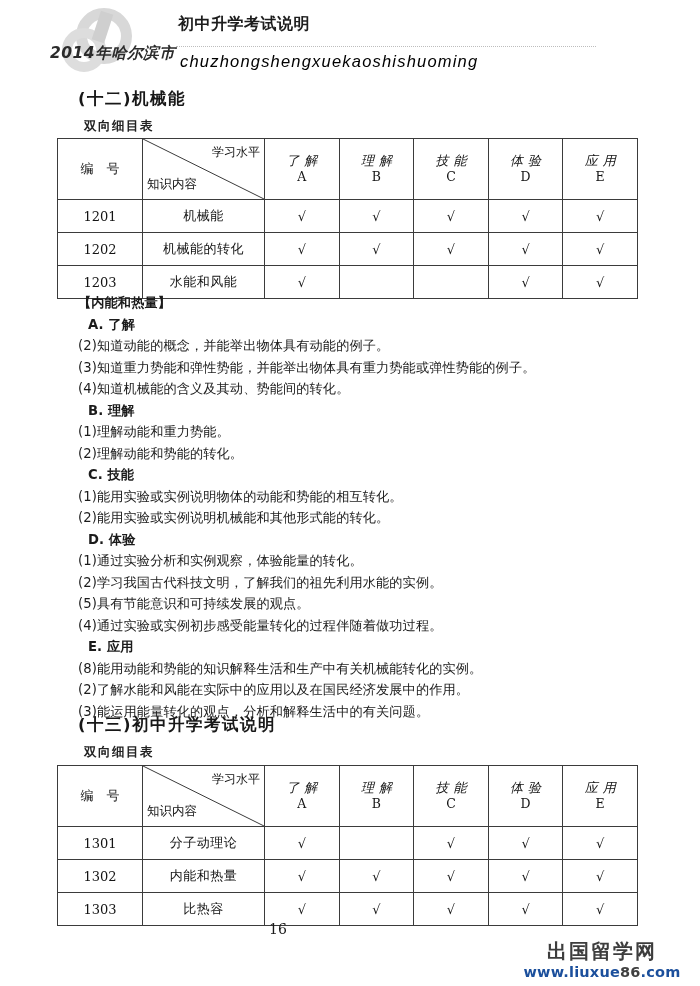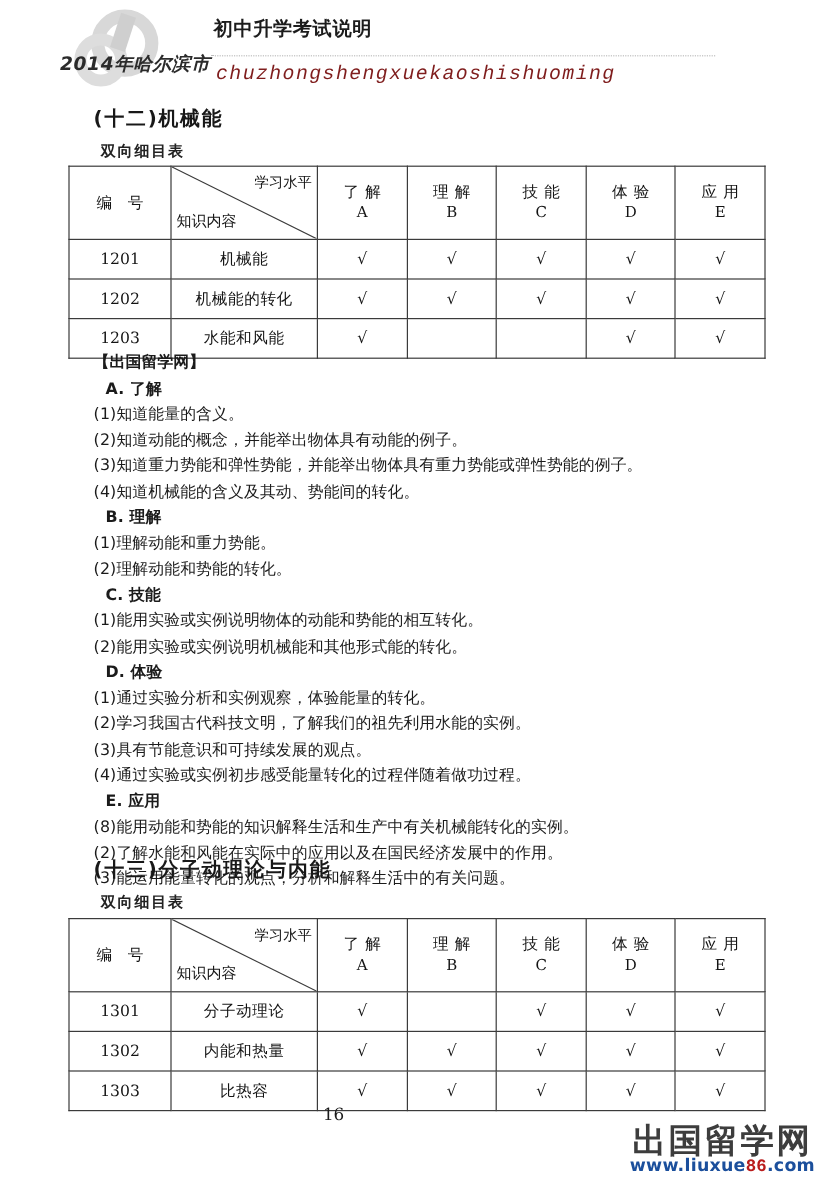--- a/index.html
+++ b/index.html
@@ -75,25 +75,25 @@
   }
   .title-rule {
     position: absolute;
     left: 176px; top: 46px;
     width: 420px;
     border-top: 1px dotted #bdbdbd;
   }
   .title-py {
     position: absolute;
     left: 180px; top: 52px;
-    font-family: Liberation Mono, monospace;
+    font-family: Liberation Sans, sans-serif;
     font-style: italic;
     font-size: 16.5px;
     letter-spacing: 1.2px;
-    color: #7f1d1d;
+    color: #000000;
     white-space: nowrap;
   }
 
   
   .sec-heading {
     position: absolute;
     font-size: 16.5px;
     font-weight: bold;
     letter-spacing: 1.5px;
     color: #181818;
@@ -155,20 +155,21 @@
   }
 
   .lv-head {
     line-height: 1.35;
     font-size: 13px;
   }
   .lv-head .cn {
     letter-spacing: 5px;
     padding-left: 5px;
     display: block;
+    font-style: italic;
   }
   .lv-head .en {
     display: block;
     font-family: "DejaVu Serif", "Liberation Serif", serif;
     font-size: 12.5px;
   }
   .id-cell {
     font-family: "DejaVu Serif", "Liberation Serif", serif;
     font-size: 13.5px;
   }
@@ -208,34 +209,34 @@
     font-size: 14px;
     color: #1a1a1a;
   }
   .watermark {
     position: absolute;
     right: 8px; top: 938px;
     text-align: center;
     width: 180px;
   }
   .wm-cn {
-    font-size: 28px;
+    font-size: 20px;
     font-weight: bold;
     color: #3d3d3d;
     letter-spacing: 2px;
     line-height: 26px;
   }
   .wm-url {
     font-size: 14.5px;
     font-weight: bold;
     line-height: 17px;
     letter-spacing: 0.2px;
   }
   .wm-blue { color: #1b4f9c; }
-  .wm-red  { color: #b91c1c; font-family: Liberation Mono, monospace; }
+  .wm-red  { color: #404040; }
 </style>
 </head>
 <body>
 
 <div class="page-header">
   <div class="logo-mark">
     <div class="logo-ring"></div>
     <div class="logo-ring2"></div>
     <div class="logo-bar"></div>
   </div>
@@ -305,44 +306,43 @@
     <td class="chk">√</td>
     <td class="chk"></td>
     <td class="chk"></td>
     <td class="chk">√</td>
     <td class="chk">√</td>
   </tr>
 </tbody>
   </table>
 
 <div class="req-block" style="top:292px;">
-  <div class="req-line bold">【出国留学网】</div>
+  <div class="req-line bold">【内能和热量】</div>
   <div class="req-line bold cat">A. 了解</div>
-  <div class="req-line">(1)知道能量的含义。</div>
   <div class="req-line">(2)知道动能的概念，并能举出物体具有动能的例子。</div>
   <div class="req-line">(3)知道重力势能和弹性势能，并能举出物体具有重力势能或弹性势能的例子。</div>
   <div class="req-line">(4)知道机械能的含义及其动、势能间的转化。</div>
   <div class="req-line bold cat">B. 理解</div>
   <div class="req-line">(1)理解动能和重力势能。</div>
   <div class="req-line">(2)理解动能和势能的转化。</div>
   <div class="req-line bold cat">C. 技能</div>
   <div class="req-line">(1)能用实验或实例说明物体的动能和势能的相互转化。</div>
   <div class="req-line">(2)能用实验或实例说明机械能和其他形式能的转化。</div>
   <div class="req-line bold cat">D. 体验</div>
   <div class="req-line">(1)通过实验分析和实例观察，体验能量的转化。</div>
   <div class="req-line">(2)学习我国古代科技文明，了解我们的祖先利用水能的实例。</div>
-  <div class="req-line">(3)具有节能意识和可持续发展的观点。</div>
+  <div class="req-line">(5)具有节能意识和可持续发展的观点。</div>
   <div class="req-line">(4)通过实验或实例初步感受能量转化的过程伴随着做功过程。</div>
   <div class="req-line bold cat">E. 应用</div>
   <div class="req-line">(8)能用动能和势能的知识解释生活和生产中有关机械能转化的实例。</div>
   <div class="req-line">(2)了解水能和风能在实际中的应用以及在国民经济发展中的作用。</div>
   <div class="req-line">(3)能运用能量转化的观点，分析和解释生活中的有关问题。</div>
 </div>
 
-<div class="sec-heading" style="left:78px; top:714px;">(十三)分子动理论与内能</div>
+<div class="sec-heading" style="left:78px; top:714px;">(十三)初中升学考试说明</div>
 <div class="sub-heading" style="left:84px; top:744px;">双向细目表</div>
 
 <table class="spec-table" style="top:765px;">
   <tbody>
       <tr class="hdr-row">
     <td class="col-id">编　号</td>
     <td class="col-topic diag-cell">
       <svg class="diag-line" viewBox="0 0 121 60" preserveAspectRatio="none">
         <line x1="0" y1="0" x2="121" y2="60" stroke="#3b3b3b" stroke-width="1"></line>
       </svg>

